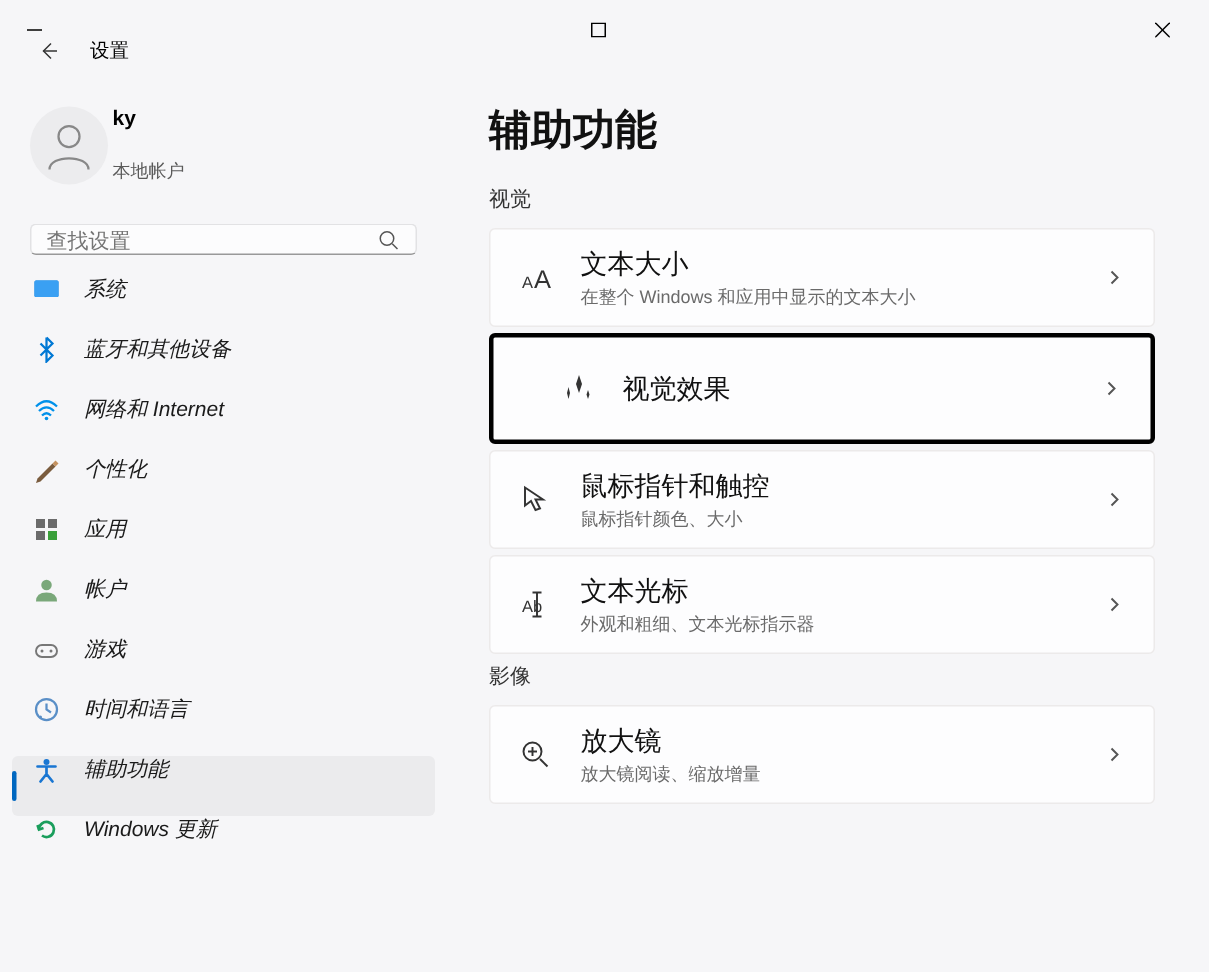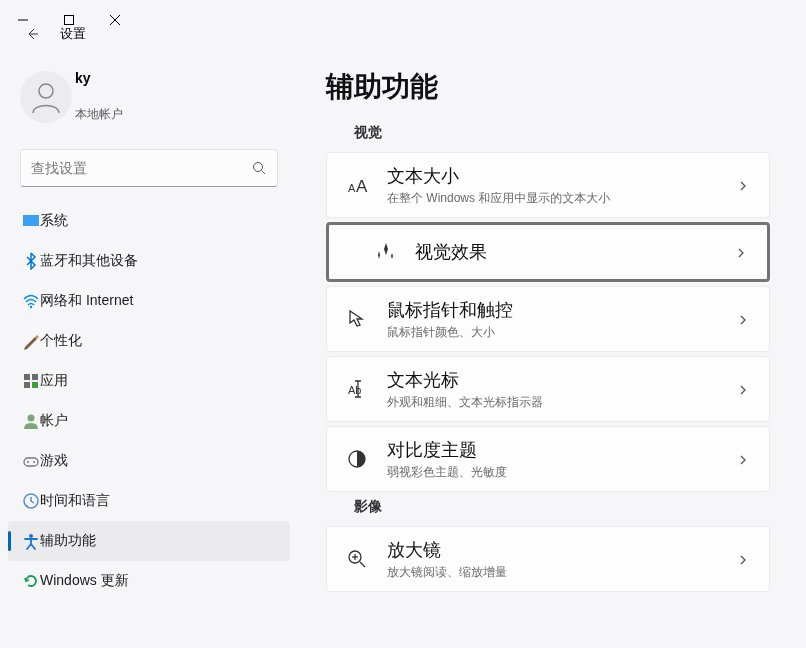--- a/index.html
+++ b/index.html
@@ -19,21 +19,21 @@
       width: 100%;
       height: 100%;
       background: #f6f6f8;
       display: flex;
       flex-direction: column;
     }
     .titlebar {
       height: 40px;
       display: flex;
       align-items: center;
-      justify-content: flex-start;
+      justify-content: space-between;
       padding-right: 8px;
       gap: 0;
     }
     .titlebar-left {
       position: absolute;
       left: 22px;
       top: 24px;
       display: flex;
       align-items: center;
       gap: 18px;
@@ -89,21 +89,21 @@
       font-weight: 600;
       color: #000;
     }
     .profile-text .sub {
       font-size: 12px;
       color: #5a5a5a;
       margin-top: 20px;
     }
     .search-box {
       margin: 6px 20px 14px 20px;
-      height: 38px;
+      height: 21px;
       background: #fcfcfd;
       border: 1px solid #e2e2e4;
       border-bottom: 1px solid #999;
       border-radius: 4px;
       display: flex;
       align-items: center;
       padding: 0 10px;
     }
     .search-input {
       flex: 1;
@@ -120,27 +120,27 @@
       align-items: center;
       justify-content: center;
     }
     .nav {
       display: flex;
       flex-direction: column;
       padding: 0 8px;
     }
     .nav-item {
       display: flex;
-      align-items: center;
       height: 40px;
       padding: 0 14px;
       border-radius: 4px;
       cursor: pointer;
-      gap: 0;
+      gap: 16px;
       position: relative;
+      font-style: italic;
     }
     .nav-item.active {
       background: #ebebed;
     }
     .nav-item.active::before {
       content: "";
       position: absolute;
       left: 0px;
       top: 10px;
       bottom: 10px;
@@ -165,41 +165,40 @@
       overflow-y: auto;
     }
     .page-title {
       font-size: 28px;
       font-weight: 600;
       color: #111;
       margin-bottom: 18px;
     }
     .section-header {
       font-size: 14px;
-      font-weight: 700;
+      font-weight: 400;
       color: #333;
       margin-bottom: 10px;
       margin-top: 6px;
-      margin-left: 28px;
     }
     .card {
       background: #fdfdfe;
       border: 1px solid #eceaea;
       border-radius: 4px;
       height: 66px;
       display: flex;
       align-items: center;
       padding: 0 18px;
       margin-bottom: 4px;
       cursor: pointer;
       gap: 18px;
     }
     .card.highlighted {
-      border: 3px solid #737373;
-      height: 60px;
+      border: 3px solid #000000;
+      height: 74px;
       padding-left: 44px;
     }
     .card-icon {
       width: 24px;
       height: 24px;
       display: flex;
       align-items: center;
       justify-content: center;
       color: #333;
     }
@@ -431,35 +430,20 @@
               </svg>
             </div>
             <div class="card-body">
               <div class="card-title">文本光标</div>
               <div class="card-sub">外观和粗细、文本光标指示器</div>
             </div>
             <div class="chevron"><svg width="12" height="12" viewBox="0 0 12 12">
                 <path d="M4 2 L8 6 L4 10" stroke="#555" stroke-width="1.3" fill="none"></path>
               </svg></div>
           </div>
-          <div class="card">
-            <div class="card-icon">
-              <svg width="22" height="22" viewBox="0 0 22 22">
-                <circle cx="11" cy="11" r="8" fill="none" stroke="#333" stroke-width="1.3"></circle>
-                <path d="M11 3 A8 8 0 0 1 11 19 Z" fill="#333"></path>
-              </svg>
-            </div>
-            <div class="card-body">
-              <div class="card-title">对比度主题</div>
-              <div class="card-sub">弱视彩色主题、光敏度</div>
-            </div>
-            <div class="chevron"><svg width="12" height="12" viewBox="0 0 12 12">
-                <path d="M4 2 L8 6 L4 10" stroke="#555" stroke-width="1.3" fill="none"></path>
-              </svg></div>
-          </div>
           <div class="section-header">影像</div>
           <div class="card">
             <div class="card-icon">
               <svg width="22" height="22" viewBox="0 0 22 22">
                 <circle cx="9" cy="9" r="6" fill="none" stroke="#333" stroke-width="1.3"></circle>
                 <line x1="14" y1="14" x2="19" y2="19" stroke="#333" stroke-width="1.3"></line>
                 <line x1="6" y1="9" x2="12" y2="9" stroke="#333" stroke-width="1.3"></line>
                 <line x1="9" y1="6" x2="9" y2="12" stroke="#333" stroke-width="1.3"></line>
               </svg>
             </div>

